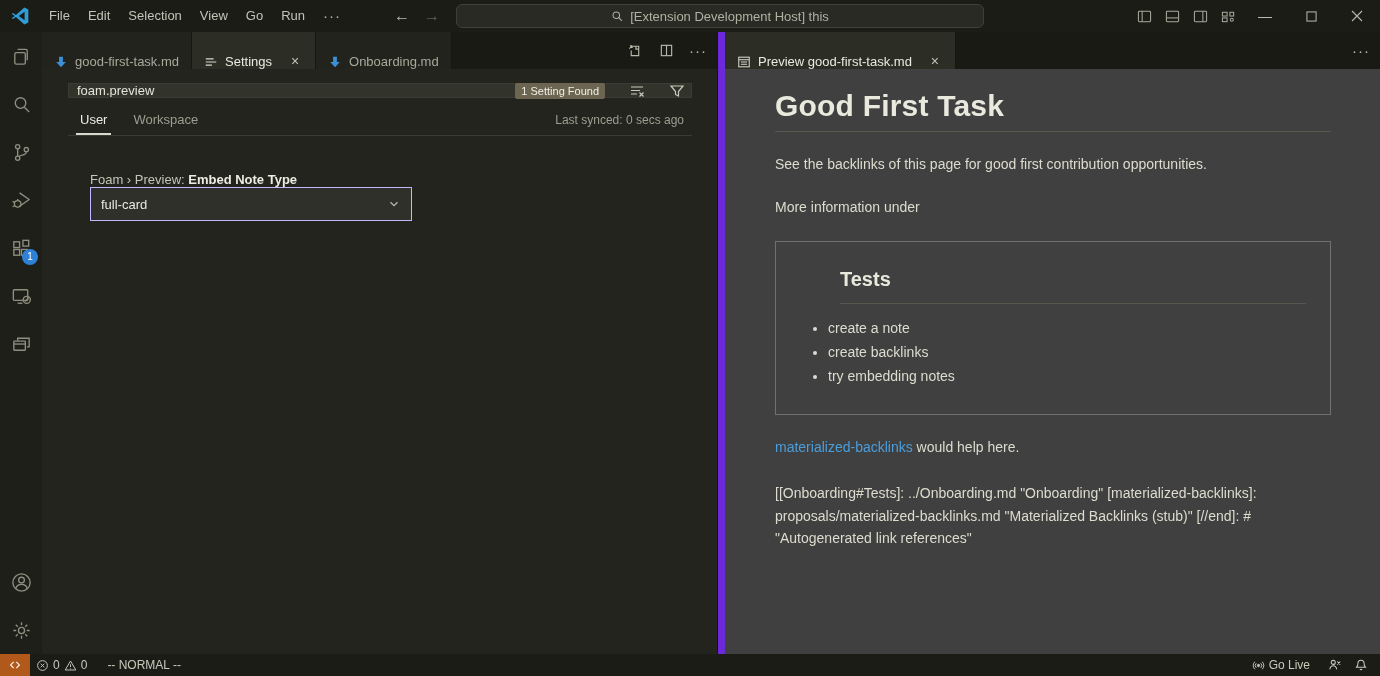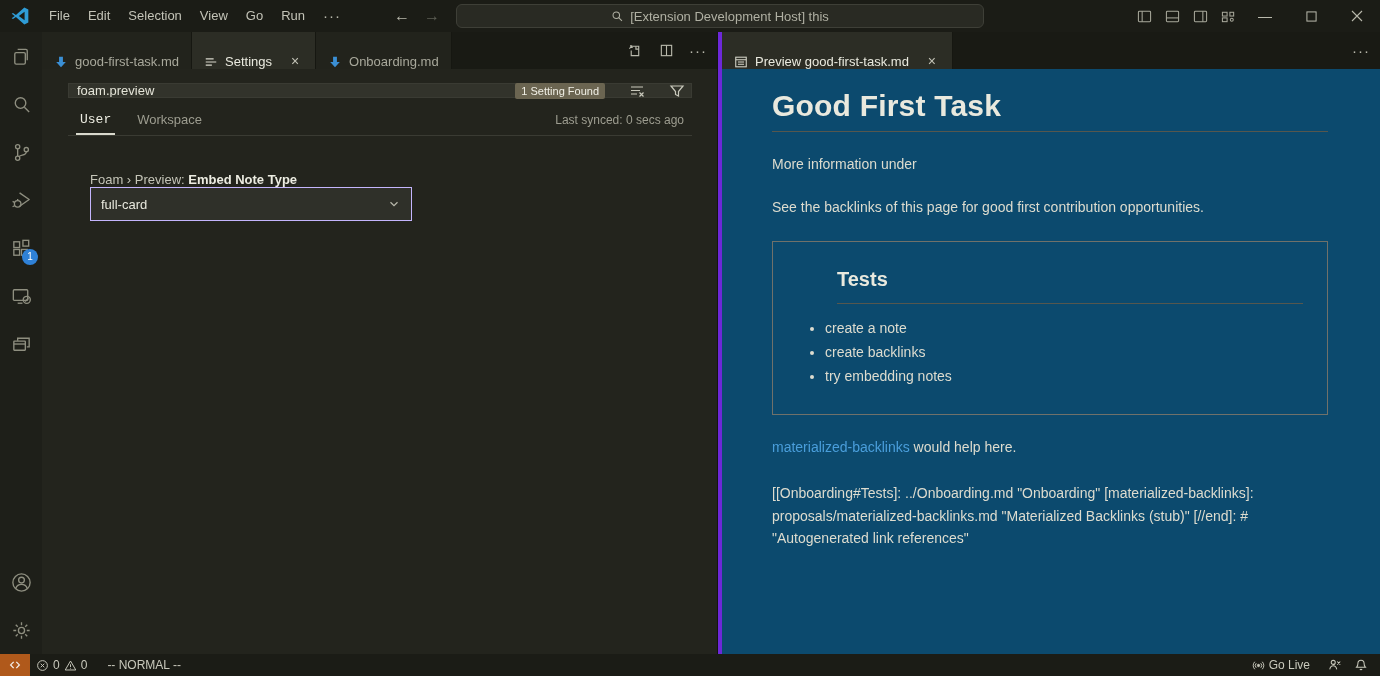--- a/index.html
+++ b/index.html
@@ -38,21 +38,21 @@
   }
   .ab-item { width:42px; height:48px; display:flex; align-items:center; justify-content:center; color:#8f8f80; position:relative; }
   .ab-spacer { flex:1; }
   .ab-badge {
     position:absolute; right:4px; bottom:7px; min-width:16px; height:16px; border-radius:9px;
     background:#2f81d7; color:#fff; font-size:10px; line-height:16px; text-align:center; padding:0 2px;
   }
 
   
   .group-left  { position:absolute; left:42px;  top:32px; bottom:22px; width:675px; background:#23241d; }
-  .group-right { position:absolute; left:718px; top:32px; bottom:22px; right:0;    background:#0c4a6e; border-left:4px solid #6d28d9; }
+  .group-right { position:absolute; left:718px; top:32px; bottom:22px; right:0;    background:#404040; border-left:7px solid #6d28d9; }
   .group-divider { position:absolute; left:717px; top:32px; bottom:22px; width:1px; background:#141510; }
 
   .tabbar {
     height:37px; background:#191a14; display:flex; align-items:stretch; position:relative;
   }
   .tab {
     display:flex; align-items:flex-end; gap:7px; padding:0 12px;
     background:#22231c; color:#a8a89b; border-right:1px solid #161711; font-size:13px;
   }
   .tab.active { background:#2c2d25; color:#eaeadf; }
@@ -74,21 +74,21 @@
   .search-controls { display:flex; align-items:center; gap:24px; padding-right:6px; }
   .results-badge {
     background:#6b6551; color:#f1f0e6; font-size:11px; padding:2px 6px; border-radius:2px; white-space:nowrap;
   }
   .search-ico { color:#c9c9bc; display:flex; }
   .scope-row {
     width:624px; height:36px; margin-top:2px; display:flex; align-items:flex-end;
     border-bottom:1px solid #3a3b33; position:relative; padding:0 0 0 8px;
   }
   .scope-tab { padding:0 4px 8px 4px; margin-right:18px; color:#9d9d90; font-size:13px; position:relative; }
-  .scope-tab.active { color:#ecece1;font-family:Liberation Mono, monospace; }
+  .scope-tab.active { color:#ecece1; }
   .scope-tab.active::after {
     content:""; position:absolute; left:0; right:0; bottom:0; height:2px; background:#d9d9cd;
   }
   .last-synced { position:absolute; right:8px; bottom:8px; color:#9d9d90; font-size:12px; }
 
   .setting-item { margin:36px 0 0 22px; }
   .setting-title { font-size:13px; color:#c5c5b8; }
   .setting-title b { color:#ecece1; font-weight:700; }
   .setting-select {
     width:322px; height:27px; background:#2f3029; border:1px solid #c4b5fd;
@@ -367,22 +367,22 @@
       <span>Preview good-first-task.md</span>
       <span class="tab-close">×</span>
     </div>
     <div class="tab-actions">
       <span class="tab-action more-glyph">···</span>
     </div>
   </div>
 
   <div class="preview-scroll">
     <div class="md-h1">Good First Task</div>
+    <div class="md-p">See the backlinks of this page for good first contribution opportunities.</div>
     <div class="md-p">More information under</div>
-    <div class="md-p">See the backlinks of this page for good first contribution opportunities.</div>
 
     <div class="md-card">
       <div class="md-card-title">Tests</div>
       <ul>
         <li>create a note</li>
         <li>create backlinks</li>
         <li>try embedding notes</li>
       </ul>
     </div>
 

